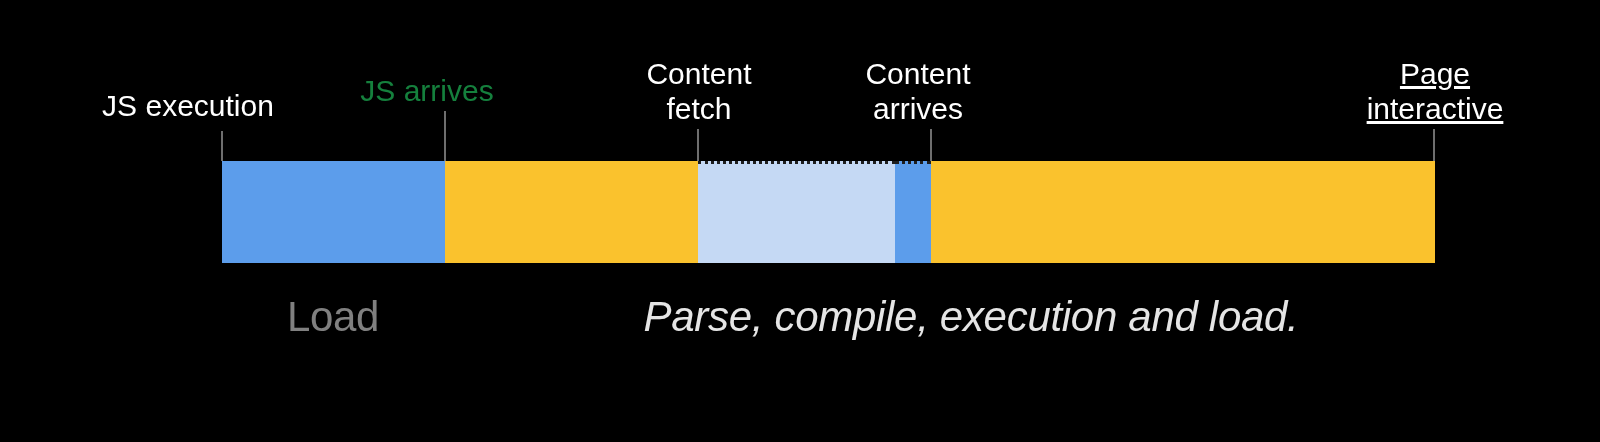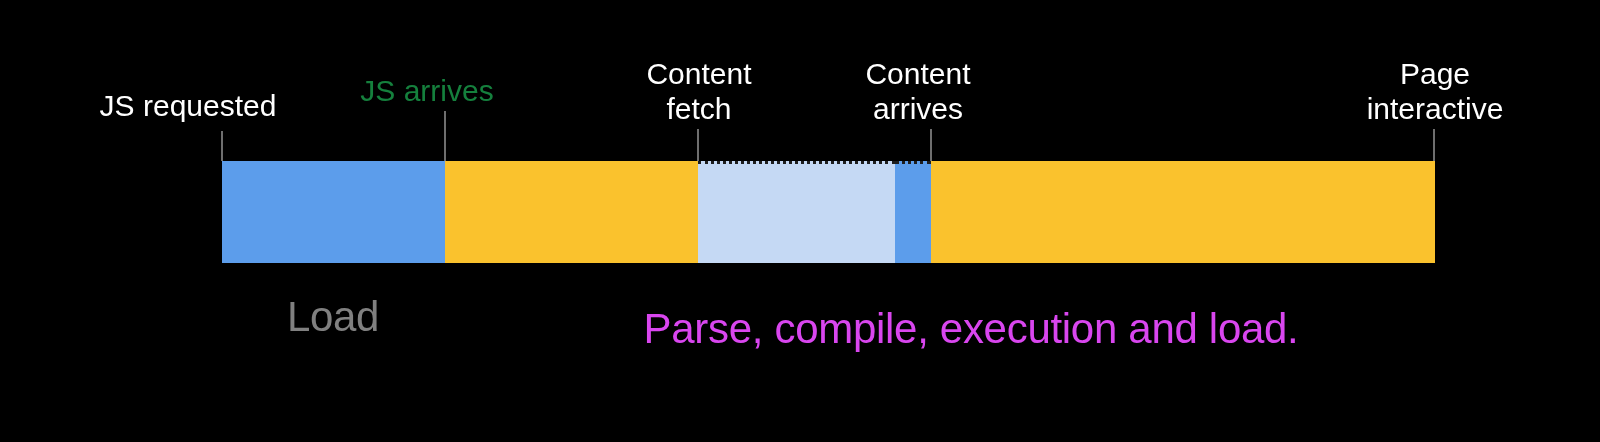--- a/index.html
+++ b/index.html
@@ -45,47 +45,47 @@
     line-height: 46px;
     letter-spacing: -0.3px;
   }
 </style>
 </head>
 <body>
 
 <div class="canvas">
 
   <div class="milestone">
-    <div class="mlabel" style="left: 38px; top: 88px; color: rgb(255, 255, 255);">JS requested</div>
+    <div class="mlabel" style="left: 38px; top: 88px; color: rgb(255, 255, 255);">JS execution</div>
     <div class="tick" style="left: 221px; top: 131px; height: 30px; background: rgb(110, 110, 110);"></div>
   </div>
   <div class="milestone">
     <div class="mlabel" style="left: 277px; top: 73px; color: #15803d;">JS arrives</div>
     <div class="tick" style="left: 444px; top: 111px; height: 50px; background: rgb(110, 110, 110);"></div>
   </div>
   <div class="milestone">
     <div class="mlabel" style="left: 549px; top: 56px; color: rgb(255, 255, 255);">Content
 fetch</div>
     <div class="tick" style="left: 697px; top: 129px; height: 32px; background: rgb(110, 110, 110);"></div>
   </div>
   <div class="milestone">
     <div class="mlabel" style="left: 768px; top: 56px; color: rgb(255, 255, 255);">Content
 arrives</div>
     <div class="tick" style="left: 930px; top: 129px; height: 32px; background: rgb(110, 110, 110);"></div>
   </div>
   <div class="milestone">
-    <div class="mlabel" style="left: 1285px; top: 56px; color: rgb(255, 255, 255);">Page
+    <div class="mlabel" style="left: 1285px; top: 56px; color: rgb(255, 255, 255); text-decoration: underline;">Page
 interactive</div>
     <div class="tick" style="left: 1433px; top: 129px; height: 32px; background: rgb(110, 110, 110);"></div>
   </div>
 
   <div class="bar" style="left: 222px; top: 161px; width: 1213px; height: 102px;">
     <div class="segment" style="left: 0px; width: 223px; background: rgb(92, 157, 235);"></div>
     <div class="segment" style="left: 223px; width: 253px; background: rgb(250, 194, 45);"></div>
     <div class="segment" style="left: 476px; width: 197px; background: rgb(197, 217, 244); border-top: 3px dotted rgb(30, 30, 30);"></div>
     <div class="segment" style="left: 673px; width: 36px; background: rgb(92, 157, 235); border-top: 3px dotted rgb(30, 30, 30);"></div>
     <div class="segment" style="left: 709px; width: 504px; background: rgb(250, 194, 45);"></div>
   </div>
 
   <div class="phase" style="left: -67px; top: 294px; color: rgb(128, 128, 128);">Load</div>
-  <div class="phase" style="left: 571px; top: 306px; color: #d946ef;">Parse, compile, execution and load.</div>
+  <div class="phase" style="left: 571px; top: 294px; color: #e5e5e5; font-style: italic;">Parse, compile, execution and load.</div>
 
 </div>
 
 </body></html>

